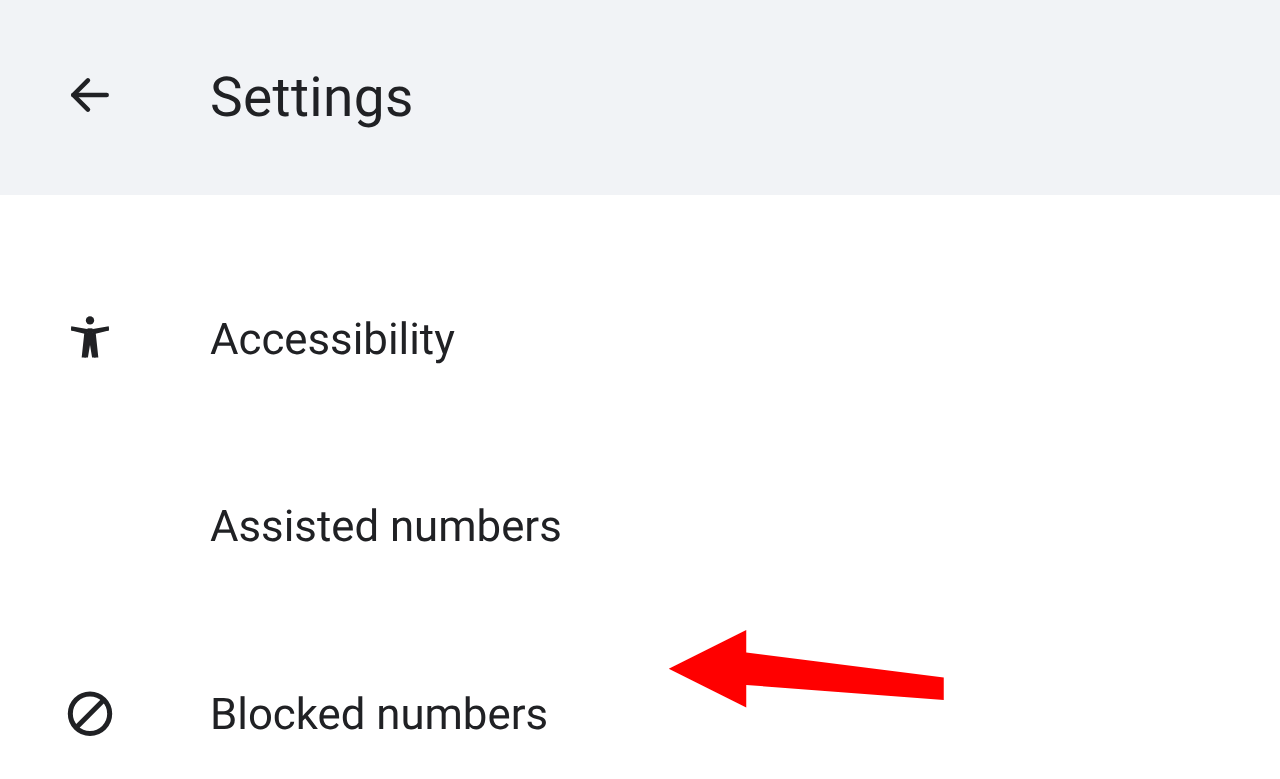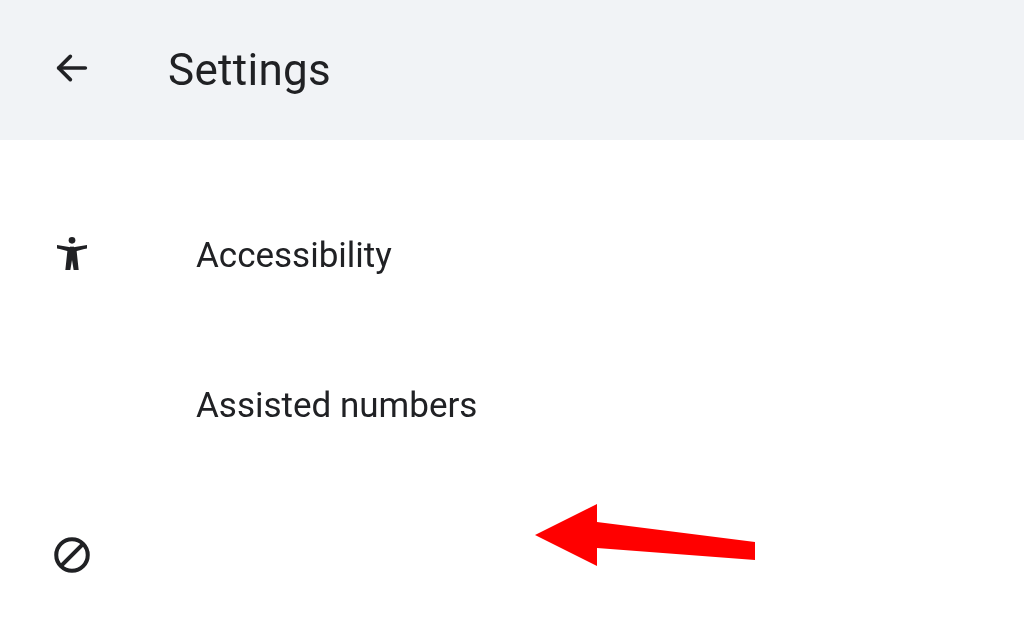--- a/index.html
+++ b/index.html
@@ -6,21 +6,21 @@
     body {
       font-family: 'Roboto', 'Helvetica Neue', Arial, sans-serif;
       background: #ffffff;
       width: 1024px;
       height: 623px;
       overflow: hidden;
       position: relative;
     }
     .header {
       background: #f1f3f6;
-      height: 140px;
+      height: 156px;
       display: flex;
       align-items: center;
       padding-left: 48px;
     }
     .back-btn {
       width: 48px;
       height: 48px;
       display: flex;
       align-items: center;
       justify-content: center;
@@ -47,21 +47,21 @@
       width: 48px;
       height: 48px;
       display: flex;
       align-items: center;
       justify-content: center;
     }
     .item-label {
       font-size: 35px;
       font-weight: 400;
       color: #202124;
-      margin-left: 100px;
+      margin-left: 72px;
     }
     .arrow-annotation {
       position: absolute;
       left: 535px;
       top: 490px;
       pointer-events: none;
     }
   </style>
 </head>
 <body>
@@ -100,20 +100,21 @@
     <div class="item-label">Assisted numbers</div>
   </div>
 
   <div class="list-item">
     <div class="icon-slot">
       <svg width="42" height="42" viewBox="0 0 24 24" fill="none" stroke="#202124" stroke-width="2.3">
         <circle cx="12" cy="12" r="9"></circle>
         <line x1="5.5" y1="18.5" x2="18.5" y2="5.5"></line>
       </svg>
     </div>
+    <div class="item-label">Blocked numbers</div>
   </div>
 
 </div>
 
 <div class="arrow-annotation">
   <svg width="230" height="90" viewBox="0 0 230 90">
     <defs>
       <marker id="ah" markerWidth="1" markerHeight="1" refX="0" refY="0"></marker>
     </defs>
     <polygon points="0,45 62,14 62,32 220,52 220,70 62,58 62,76" fill="#ff0000"></polygon>

